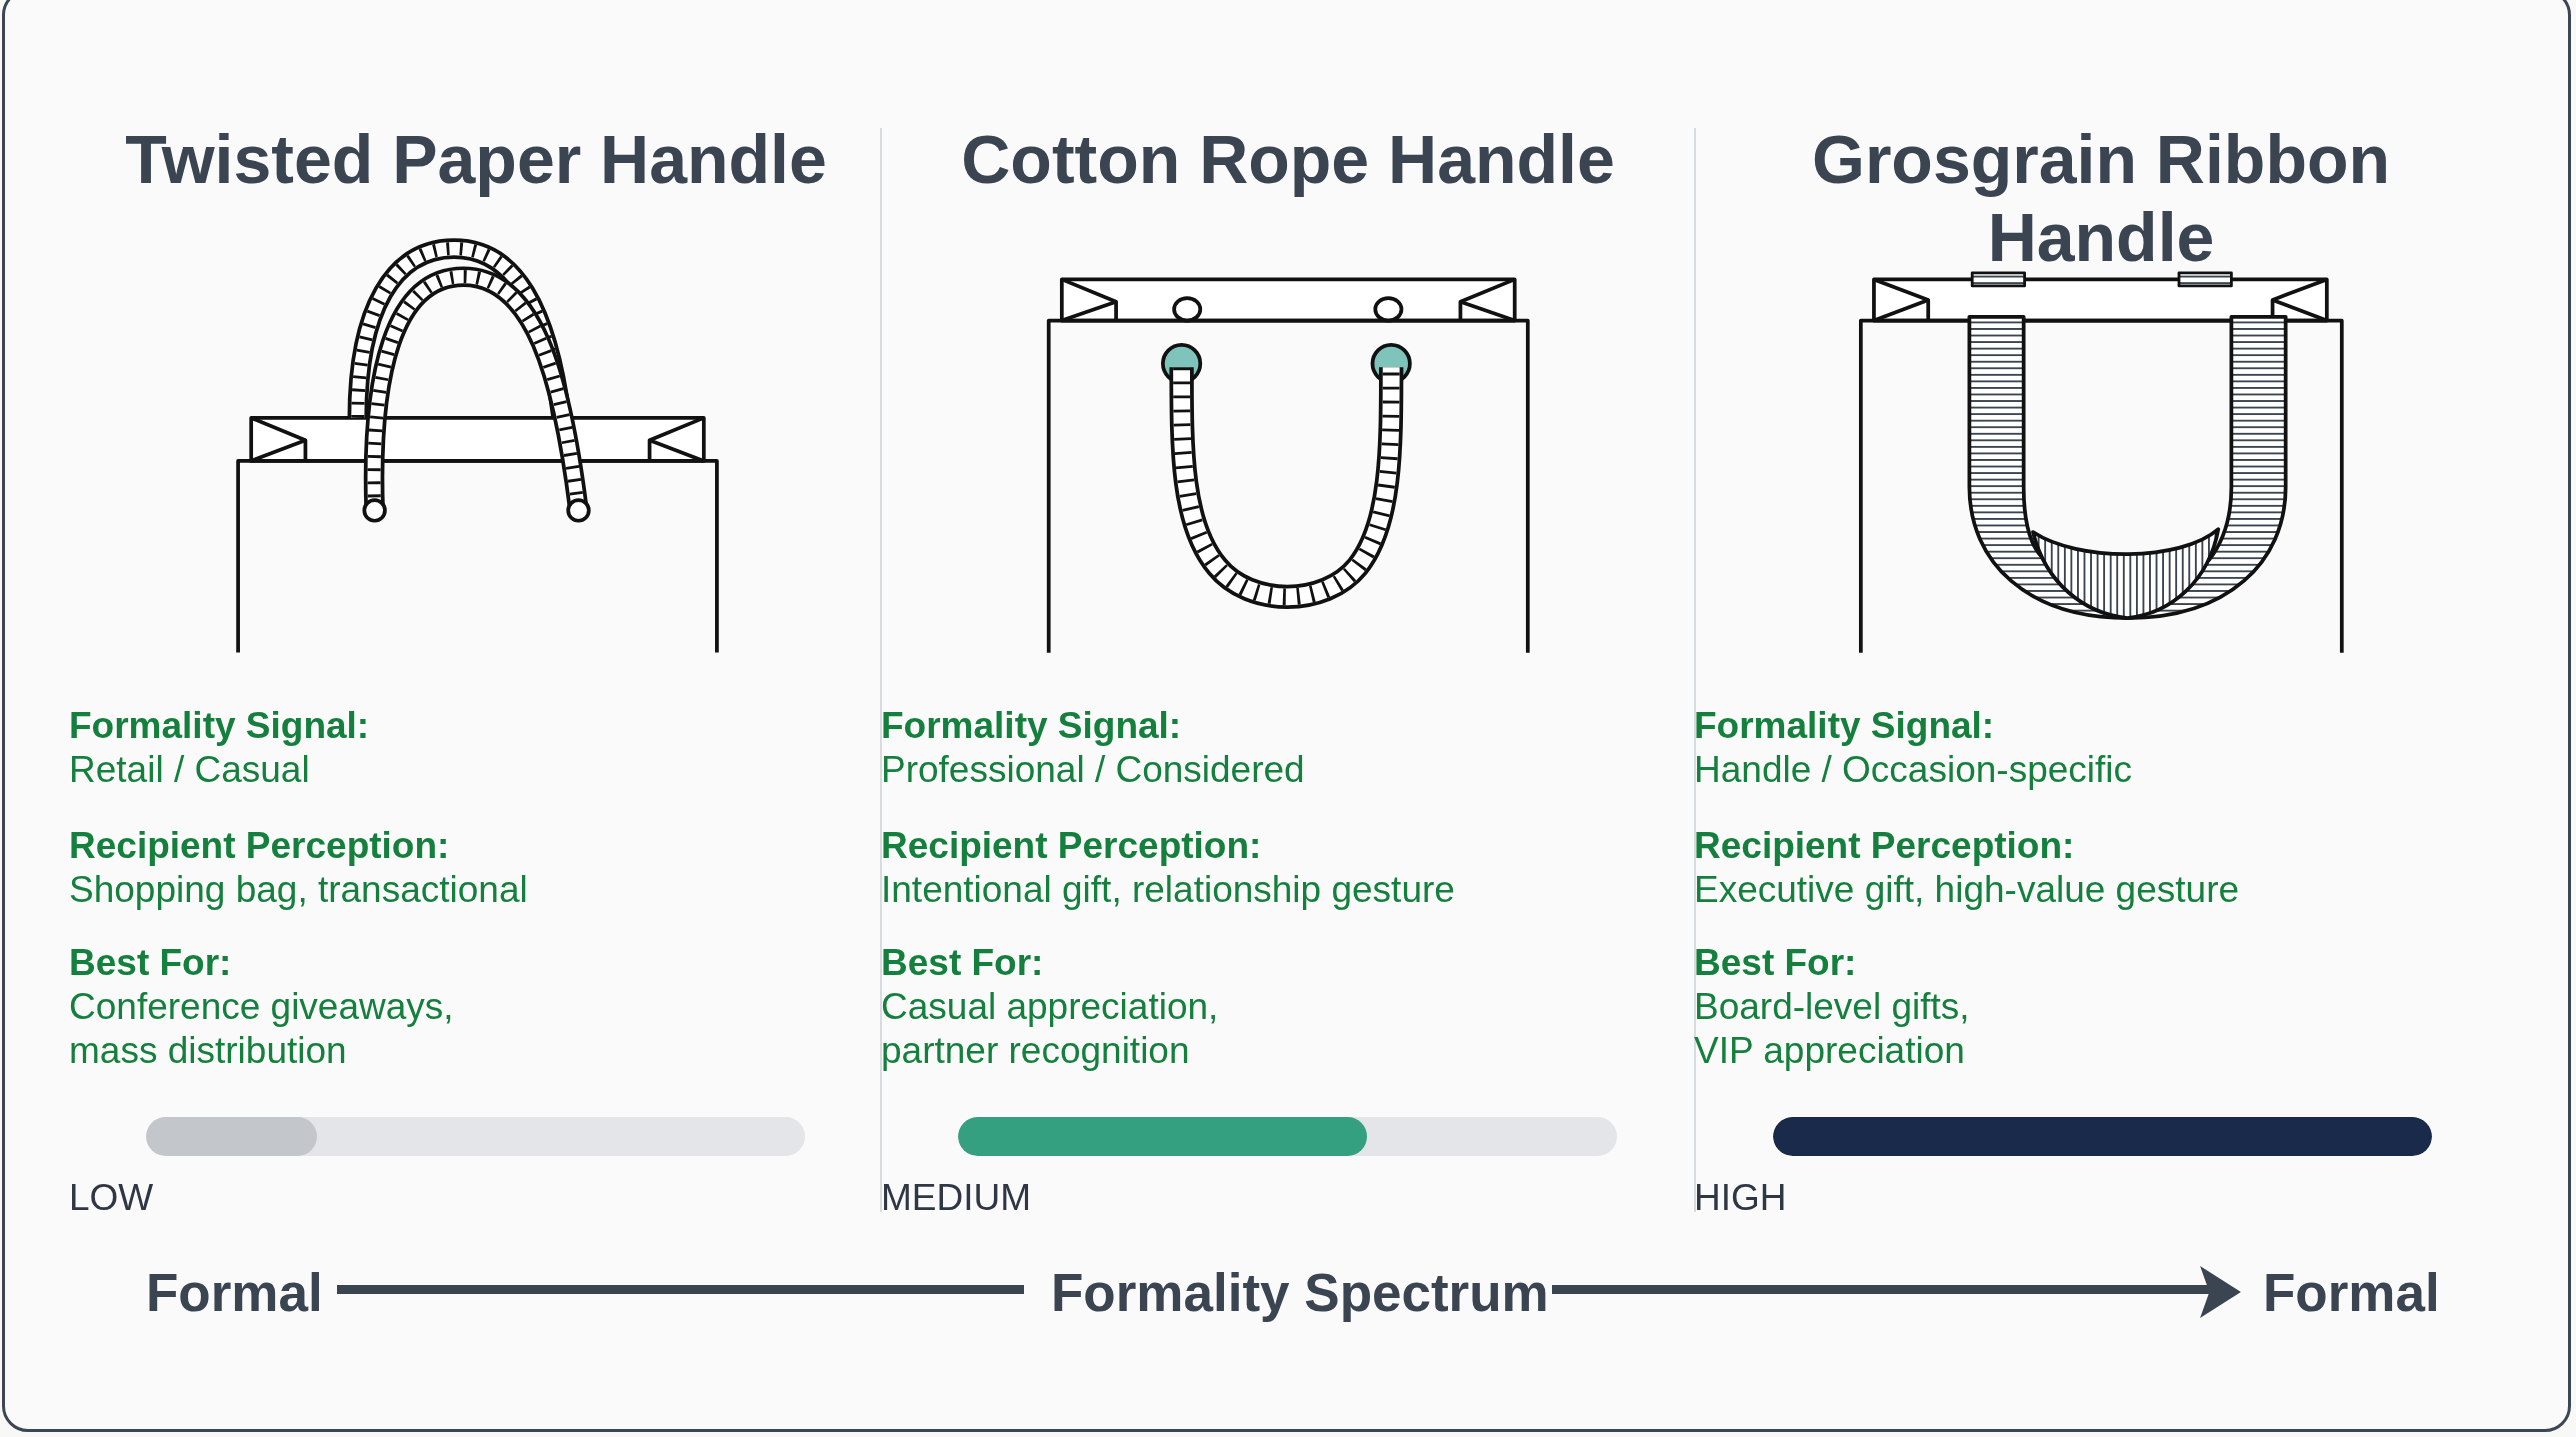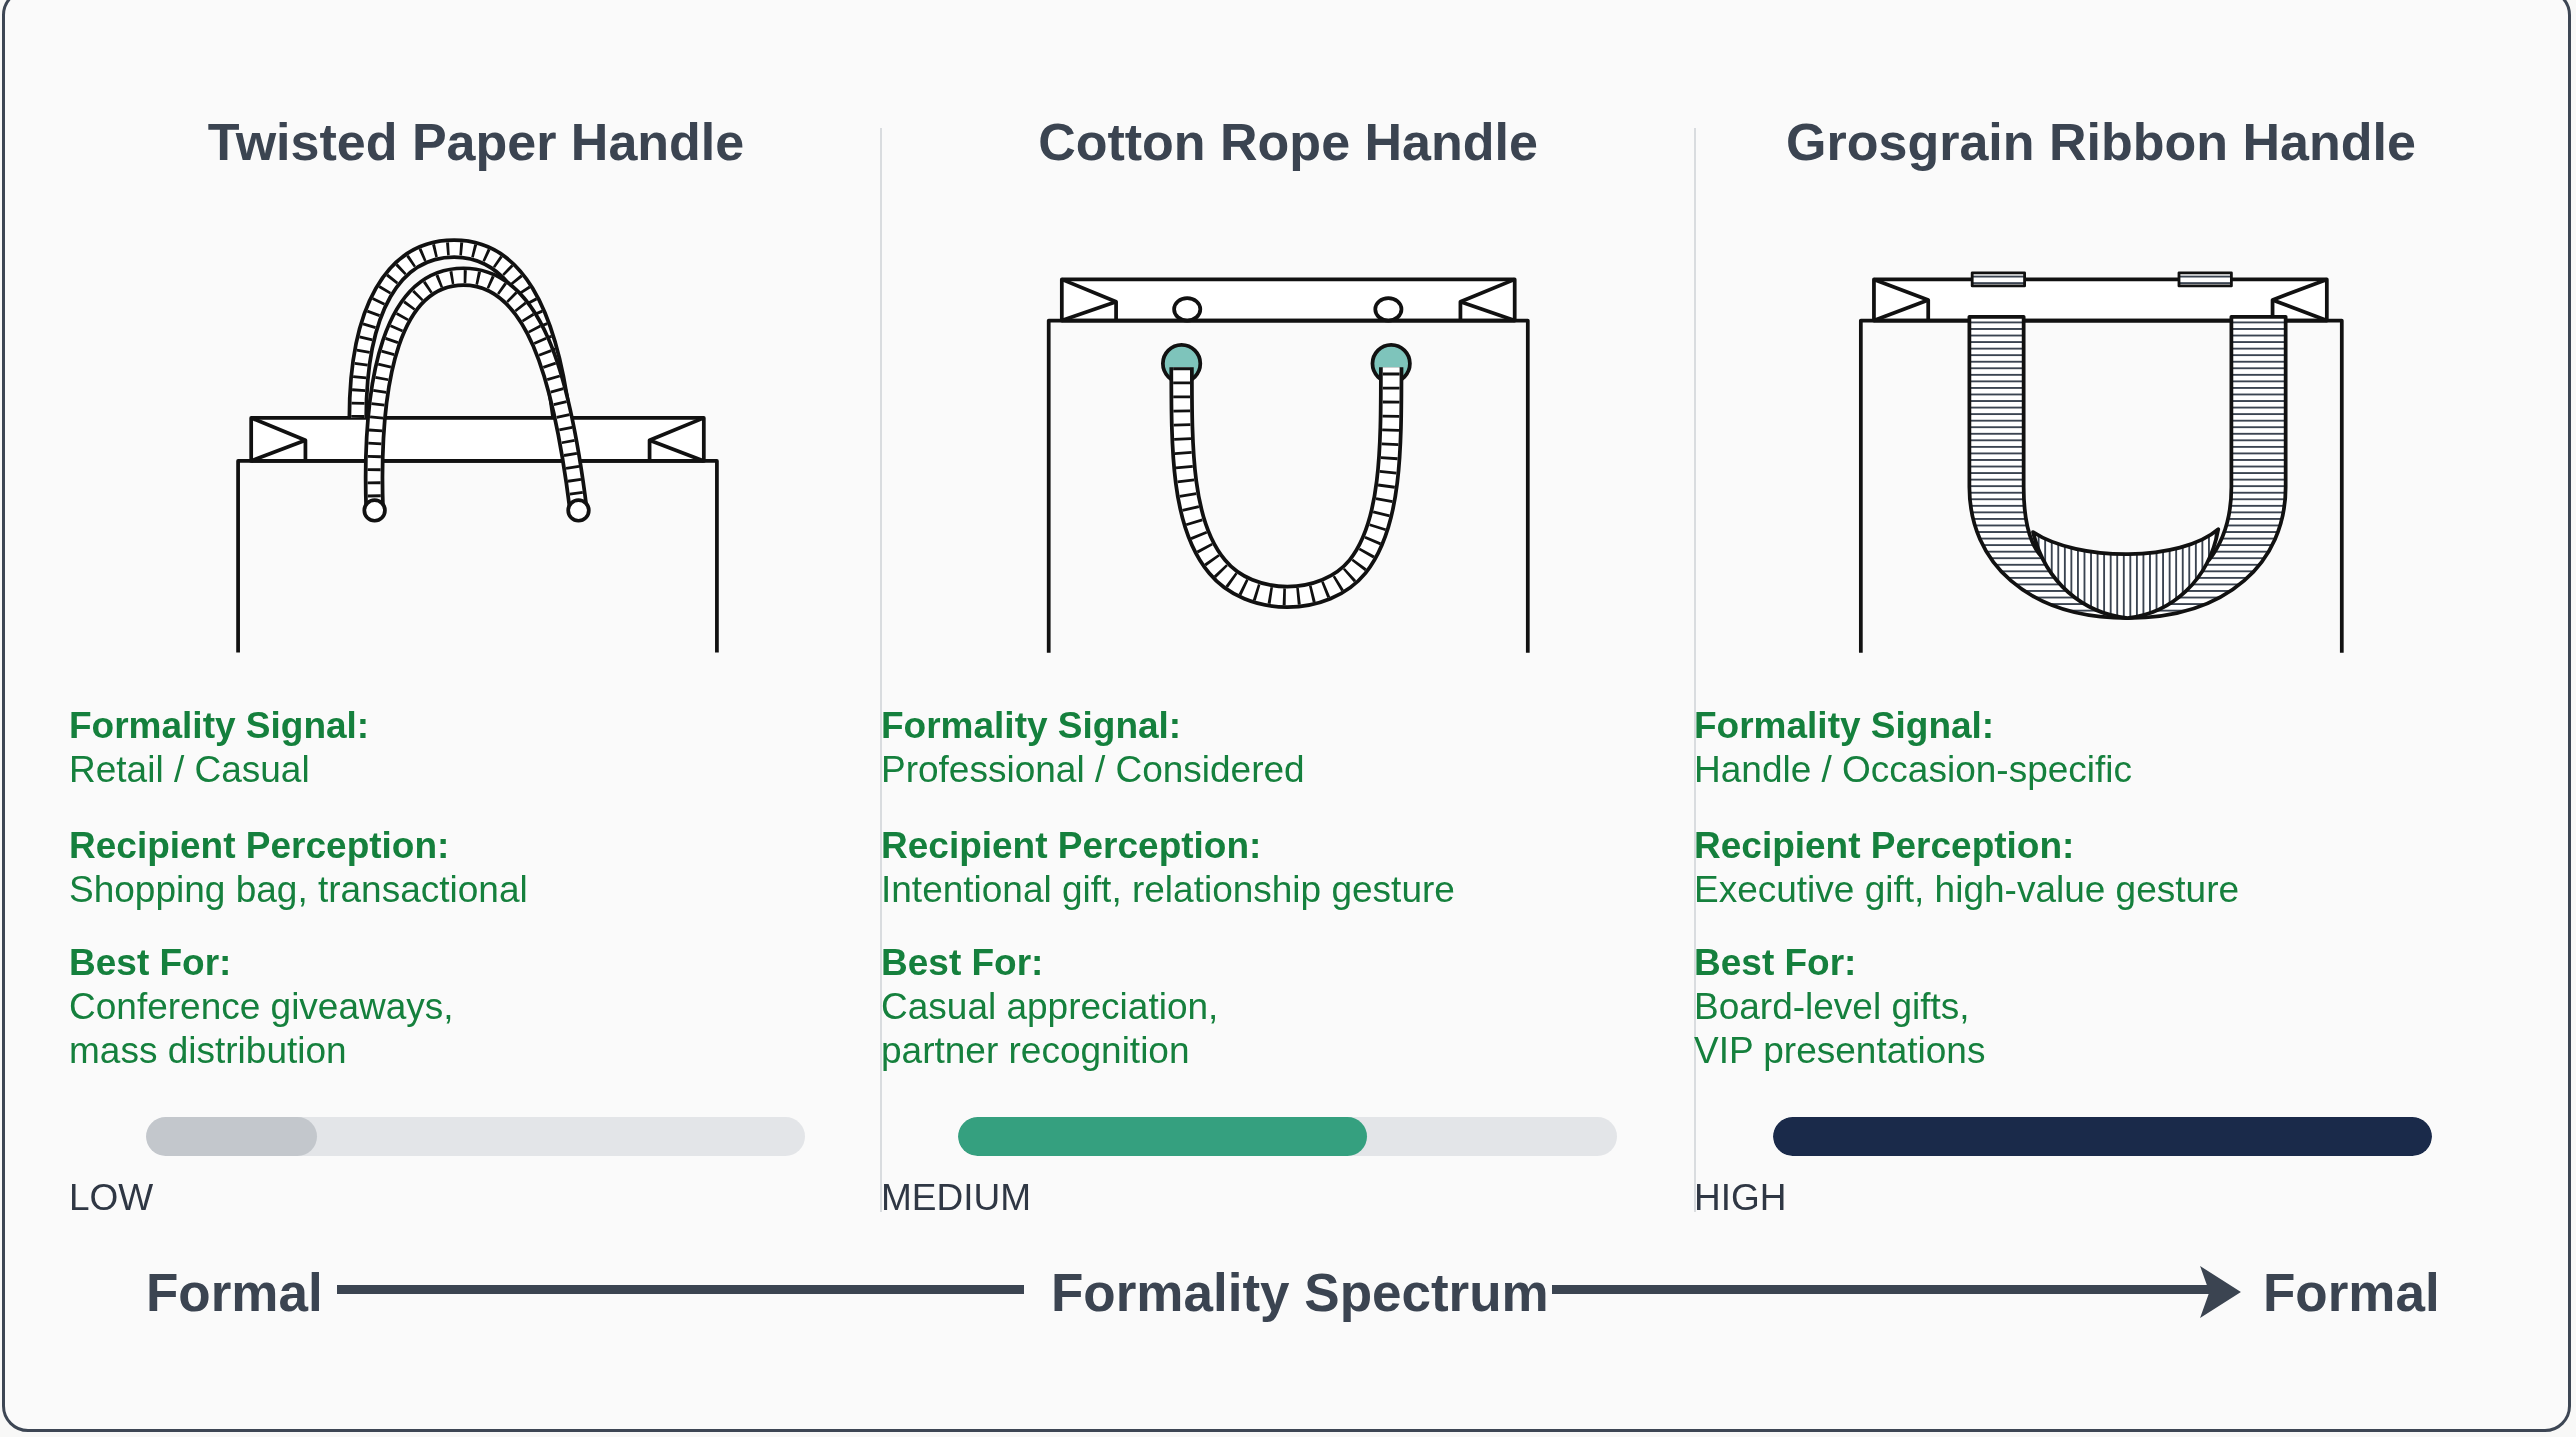--- a/index.html
+++ b/index.html
@@ -1,22 +1,22 @@
 <!DOCTYPE html>
 <html style="font-size:15px"><head>
 <meta charset="utf-8">
 <style>
   html, body { margin:0; padding:0; }
   body { width:2576px; height:1438px; background:#f8f8f7; position:relative; overflow:hidden;
          font-family:"Liberation Sans", sans-serif; }
   .frame { position:absolute; left:1.9px; top:-11.2px; width:2569px; height:1443px;
            border:3.7px solid #3d4654; border-radius:26px; box-sizing:border-box; background:#fafafa; }
   .divider { position:absolute; top:128px; height:1084px; width:1.9px; background:#d9dcdf; }
-  .col-title { position:absolute; top:112px; width:814px; text-align:center; font-weight:700;
-               font-size:52px; color:#3b4451; letter-spacing:0px; }
+  .col-title { position:absolute; top:120px; width:814px; text-align:center; font-weight:700;
+               font-size:68px; color:#3b4451; letter-spacing:0px; }
   .bag { position:absolute; top:225px; }
   .label { position:absolute; width:814px; font-size:37px; color:#15803d; line-height:1; }
   .label.bold { font-weight:700; }
   .bar { position:absolute; top:1117px; height:39px; width:659px; border-radius:19.7px; background:#e3e5e8; overflow:hidden; }
   .bar-fill { height:100%; border-radius:19.7px; }
   .level { position:absolute; top:1177px; width:814px; text-align:left; font-size:37px; color:#2f3744; }
   .spec-text { position:absolute; top:1262px; font-size:53px; font-weight:700; color:#3b4451; white-space:nowrap; }
   .spec-line { position:absolute; top:1285px; height:9.4px; background:#3b4451; }
 </style>
 </head>
@@ -118,21 +118,21 @@
 
     <path d="M2172,568 C2220,600 2330,600 2370,565 C2360,620 2320,655 2273,660 C2226,655 2185,622 2172,568 Z" fill="url(#vstripe)"></path>
   </g>
 </svg>
 <div class="label bold" style="left:1694px;top:707px">Formality Signal:</div>
 <div class="label" style="left:1694px;top:751px">Handle / Occasion-specific</div>
 <div class="label bold" style="left:1694px;top:827px">Recipient Perception:</div>
 <div class="label" style="left:1694px;top:871px">Executive gift, high-value gesture</div>
 <div class="label bold" style="left:1694px;top:944px">Best For:</div>
 <div class="label" style="left:1694px;top:988px">Board-level gifts,</div>
-<div class="label" style="left:1694px;top:1032px">VIP presentations</div>
+<div class="label" style="left:1694px;top:1032px">VIP appreciation</div>
 <div class="bar" style="left:1773px">
   <div class="bar-fill" style="width:100%;background:#1a2a4a"></div>
 </div>
 <div class="level" style="left:1694px">HIGH</div>
 
 <div class="spec-text" style="left:146px">Formal</div>
 <div class="spec-line" style="left:337px;width:687px"></div>
 <div class="spec-text" style="left:1051px">Formality Spectrum</div>
 <div class="spec-line" style="left:1552px;width:666px"></div>
 <svg style="position:absolute;left:2200px;top:1266px" width="41" height="52" viewBox="0 0 44 56">

